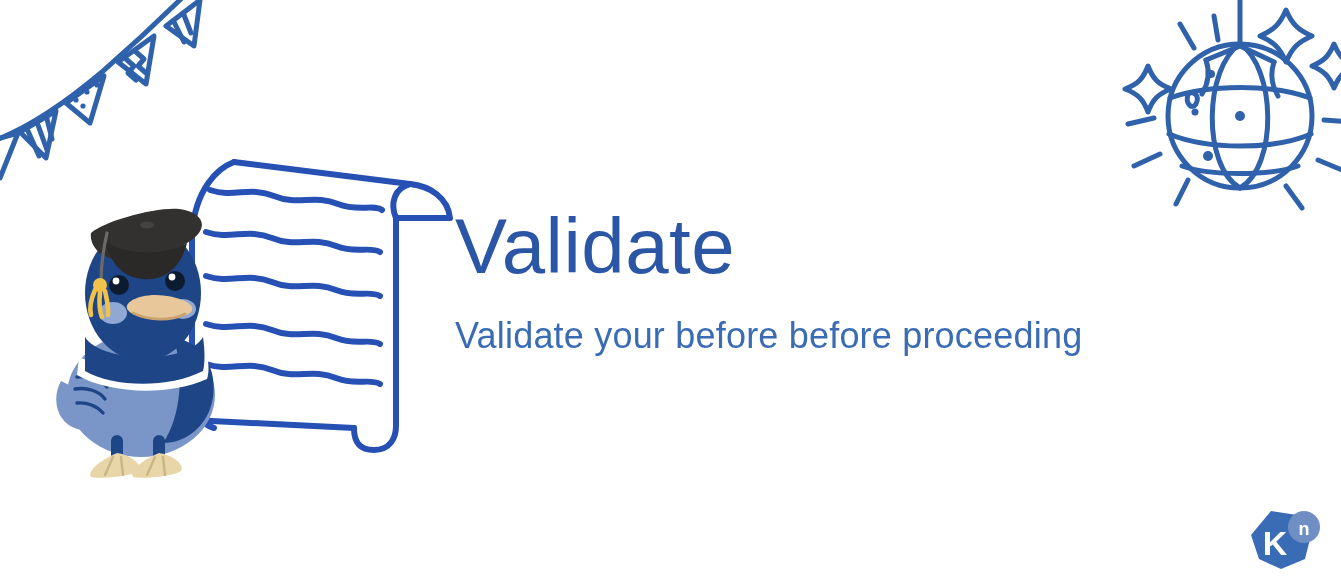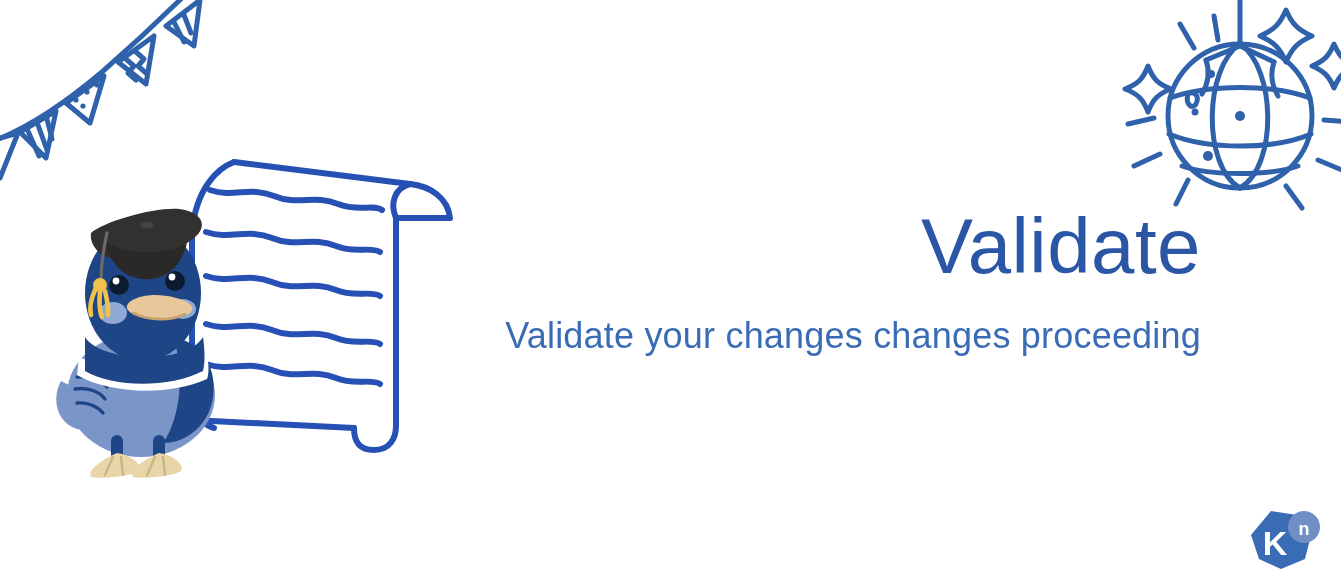--- a/index.html
+++ b/index.html
@@ -27,21 +27,21 @@
   #discoball { left: 1118px; top: -6px;   width: 235px;  height: 240px; }
   #scroll    { left: 178px;  top: 128px;  width: 300px;  height: 330px; }
   #bird      { left: 55px;   top: 185px;  width: 185px;  height: 295px; }
 
   
   #text-block {
     position: absolute;
     left: 455px;
     top: 205px;
     width: 746px;
-    text-align: right;
+    text-align: left;
   }
   #page-title {
     font-size: 78px;
     line-height: 1.06;
     font-weight: 400;
     color: #2b55a5;
     letter-spacing: 0.5px;
     margin: 0;
   }
   #page-subtitle {
@@ -195,21 +195,21 @@
     <path d="M62 256 L 62 272" stroke="#1e4585" stroke-width="12" stroke-linecap="round" fill="none"></path>
     <path d="M104 256 L 104 272" stroke="#1e4585" stroke-width="12" stroke-linecap="round" fill="none"></path>
 
     <path d="M62 268 C 44 276, 32 286, 36 292 C 42 294, 76 292, 84 286 C 88 280, 76 270, 62 268 Z" fill="#e8d6a8"></path>
     <path d="M104 268 C 86 276, 74 286, 78 292 C 84 294, 118 292, 126 286 C 130 280, 118 270, 104 268 Z" fill="#e8d6a8"></path>
     <path d="M58 272 L 50 290 M66 272 L 68 290 M100 272 L 92 290 M108 272 L 110 290" fill="none" stroke="#c9b687" stroke-width="2.4" stroke-linecap="round"></path>
   </svg>
 
   <div id="text-block">
     <h1 id="page-title">Validate</h1>
-    <p id="page-subtitle">Validate your changes changes proceeding</p>
+    <p id="page-subtitle">Validate your before before proceeding</p>
   </div>
 
   <svg id="brand-logo" viewBox="0 0 78 72">
 
     <polygon points="26,6 52,10 66,30 60,54 36,64 14,54 6,30" fill="#3a6cb5"></polygon>
 
     <circle cx="59" cy="22" r="16" fill="#6f8fc4"></circle>
 
     <text x="30" y="50" font-family="Liberation Sans, sans-serif" font-size="34" font-weight="bold" fill="#ffffff" text-anchor="middle">K</text>
     <text x="59" y="30" font-family="Liberation Sans, sans-serif" font-size="18" font-weight="bold" fill="#ffffff" text-anchor="middle">n</text>

